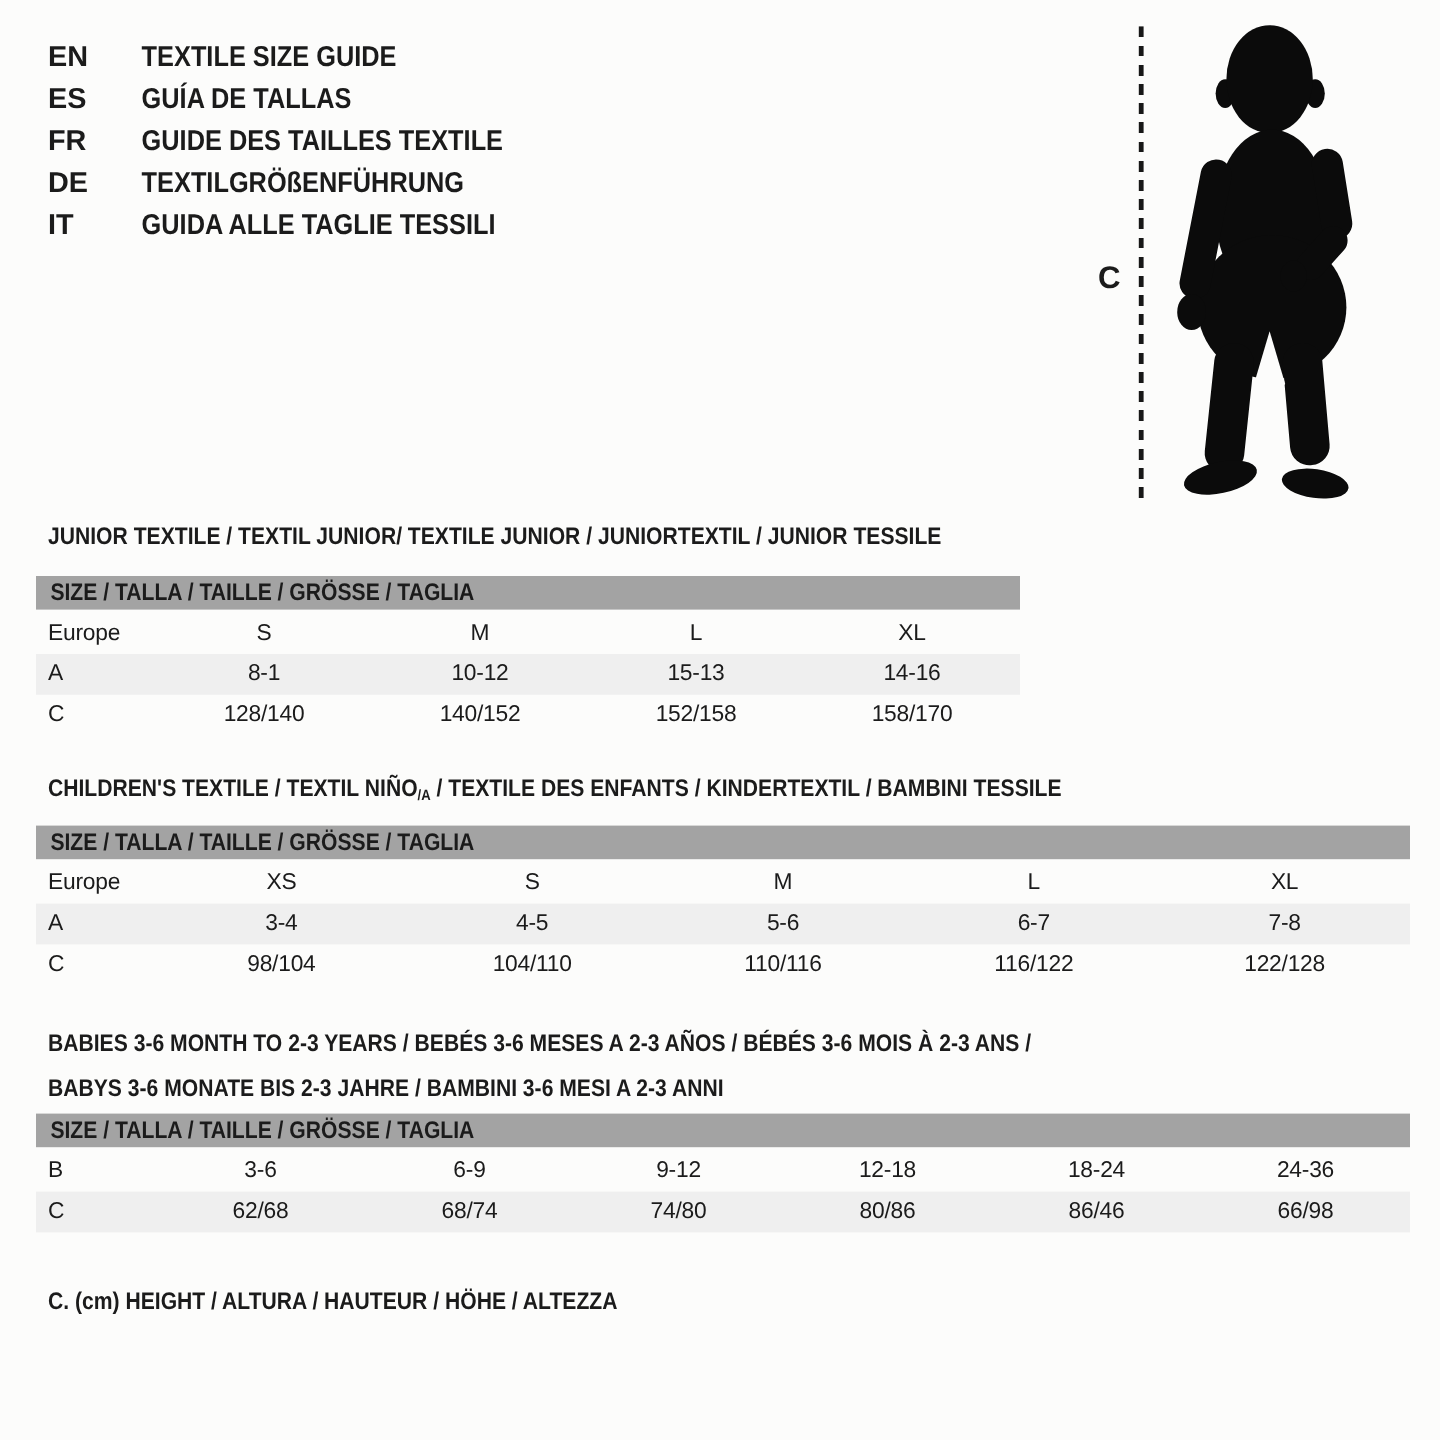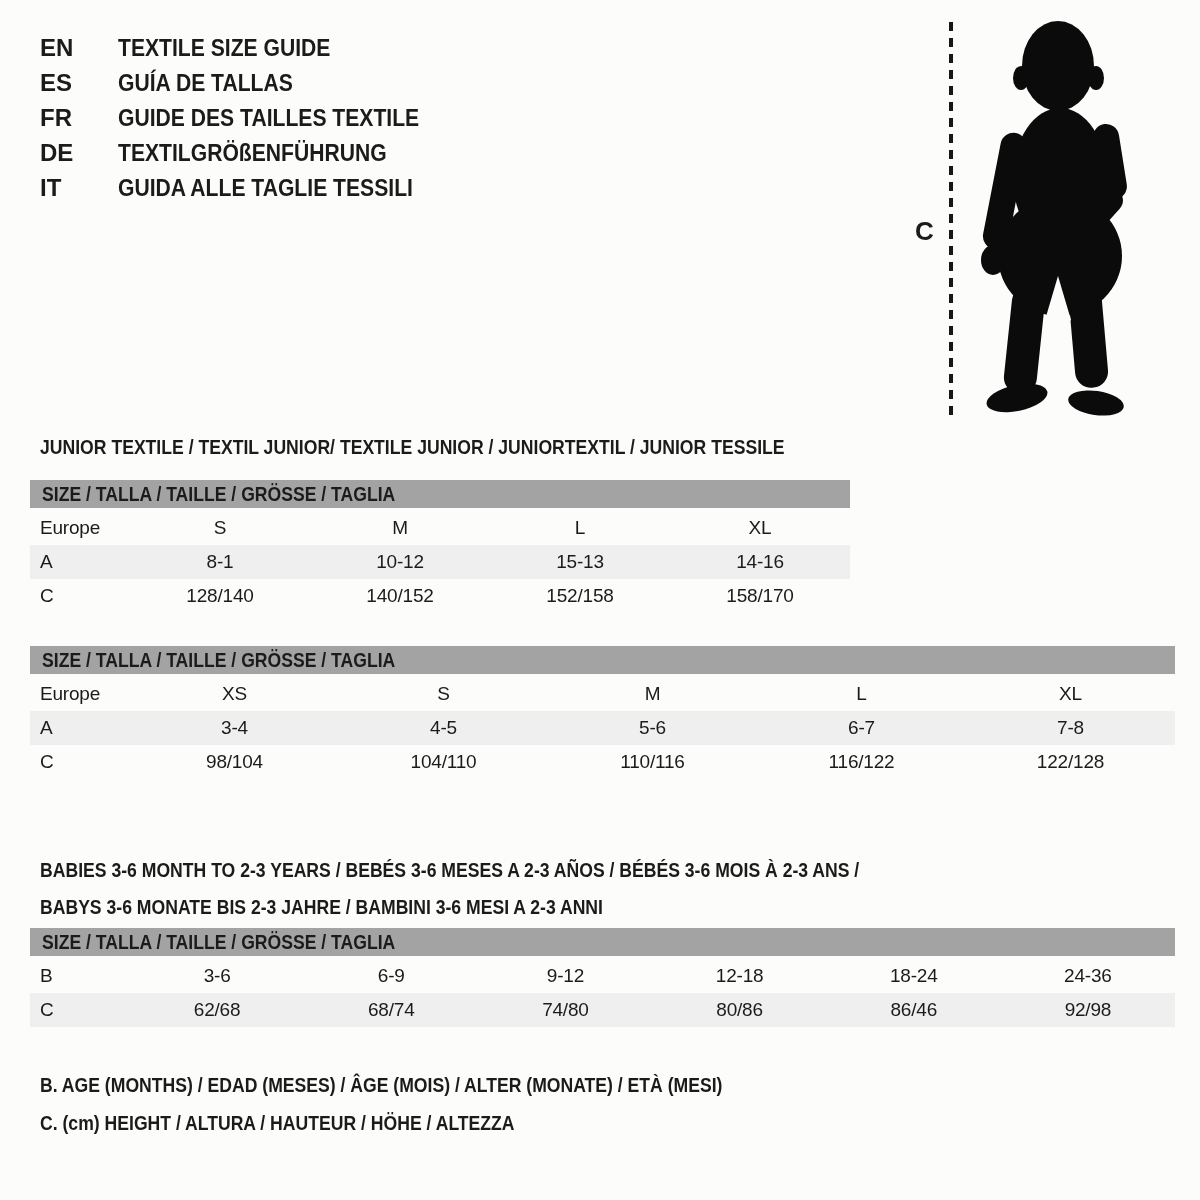--- a/index.html
+++ b/index.html
@@ -126,20 +126,25 @@
         <span class="tlabel">C</span>
         <span class="tcell">128/140</span>
         <span class="tcell">140/152</span>
         <span class="tcell">152/158</span>
         <span class="tcell">158/170</span>
       </div>
     </div>
 </section>
 
 <section class="tsec t2">
+  <div class="t-title">
+    <span class="cond">
+      <span>CHILDREN'S TEXTILE / TEXTIL NIÑO</span><span class="subsc">/A</span><span> / TEXTILE DES ENFANTS / KINDERTEXTIL / BAMBINI TESSILE</span>
+    </span>
+  </div>
   <div class="size-bar">
     <span class="cond">SIZE / TALLA / TAILLE / GRÖSSE / TAGLIA</span>
   </div>
   <div class="rows">
       <div class="trow" style="grid-template-columns: 100px repeat(5, 1fr);">
         <span class="tlabel">Europe</span>
         <span class="tcell">XS</span>
         <span class="tcell">S</span>
         <span class="tcell">M</span>
         <span class="tcell">L</span>
@@ -182,21 +187,20 @@
         <span class="tcell">18-24</span>
         <span class="tcell">24-36</span>
       </div>
       <div class="trow shade" style="grid-template-columns: 100px repeat(6, 1fr);">
         <span class="tlabel">C</span>
         <span class="tcell">62/68</span>
         <span class="tcell">68/74</span>
         <span class="tcell">74/80</span>
         <span class="tcell">80/86</span>
         <span class="tcell">86/46</span>
-        <span class="tcell">92/98</span>
+        <span class="tcell">66/98</span>
       </div>
     </div>
 </section>
 
 <div class="legend-block">
-    <div class="legend-line"><span class="cond">B. AGE (MONTHS) / EDAD (MESES) / ÂGE (MOIS) / ALTER (MONATE) / ETÀ (MESI)</span></div>
     <div class="legend-line"><span class="cond">C. (cm) HEIGHT / ALTURA / HAUTEUR / HÖHE / ALTEZZA</span></div>
   </div>
 
 </body></html>

